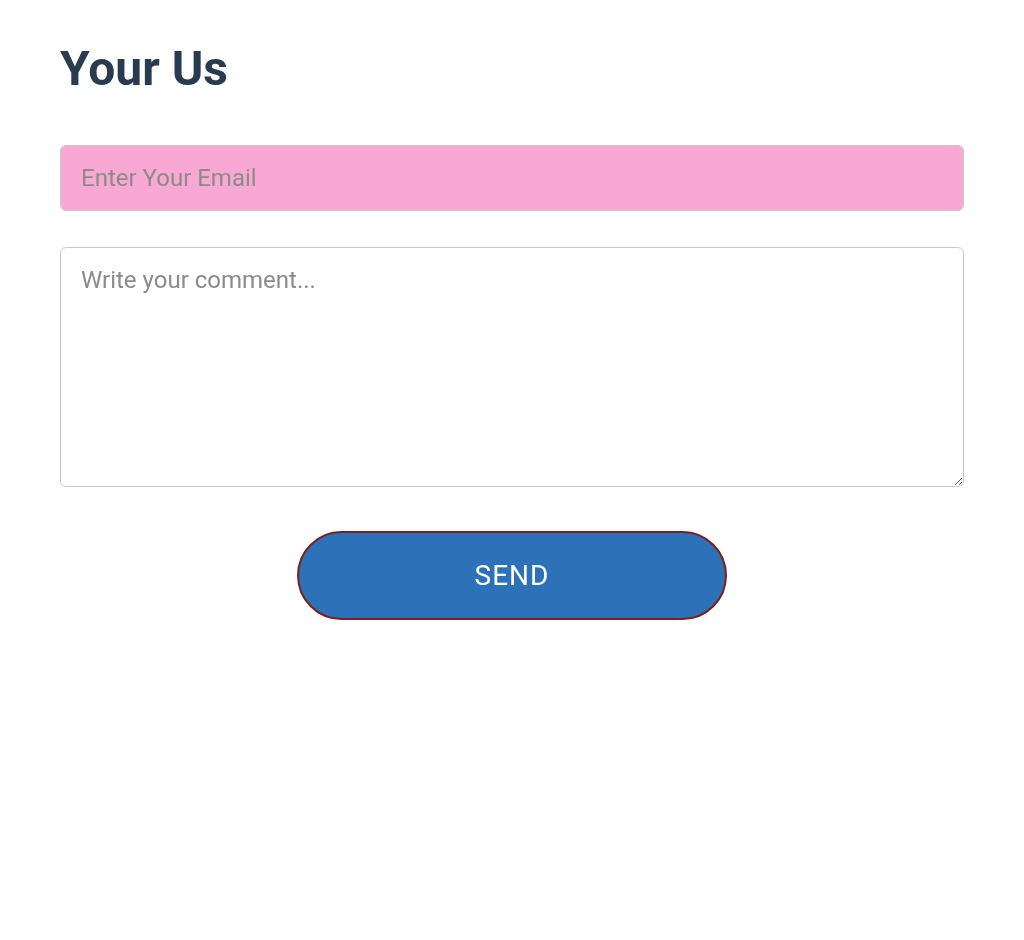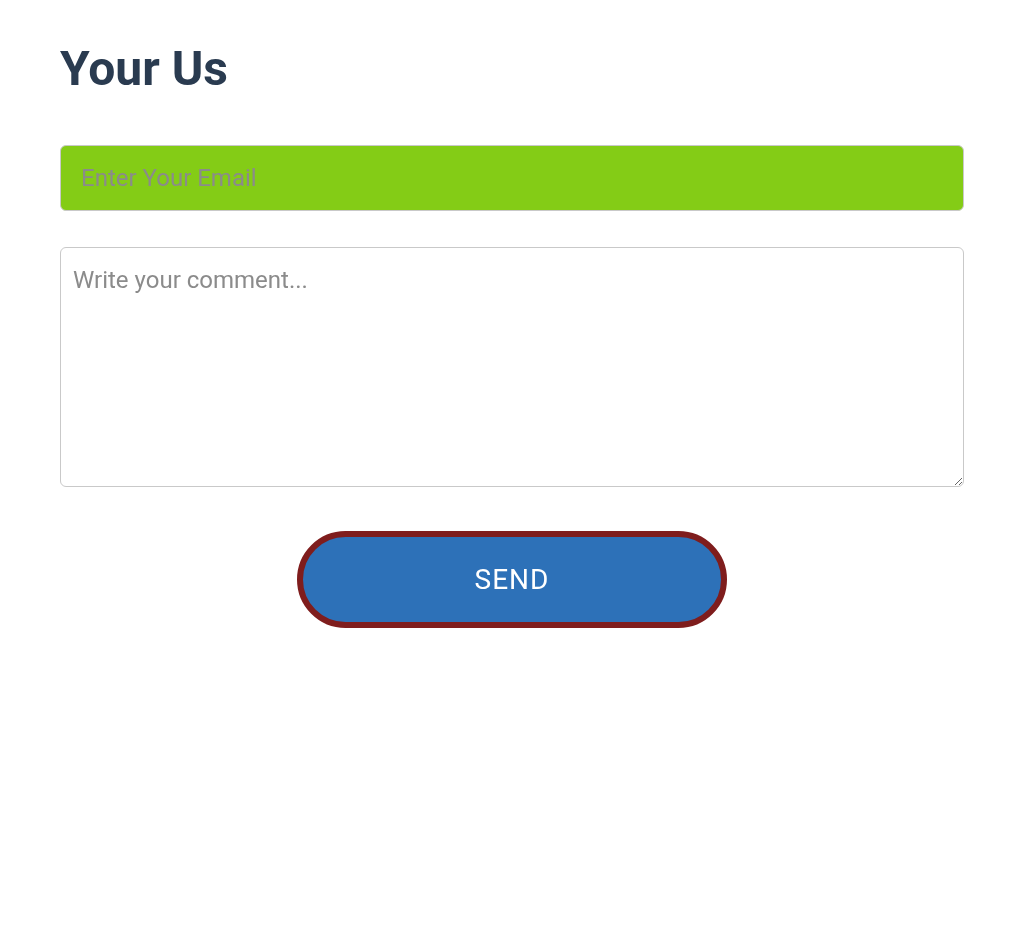--- a/index.html
+++ b/index.html
@@ -32,33 +32,33 @@
     }
     .required-mark {
       color: #e63946;
       font-weight: 700;
     }
     .form-input {
       width: 100%;
       padding: 18px 20px;
       font-size: 24px;
       color: #2a3b50;
-      background: #84cc16;
+      background: #f9a8d4;
       border: 1px solid #c9c9c9;
       border-radius: 6px;
       outline: none;
       font-family: inherit;
     }
     .form-input::placeholder {
       color: #8b8b8b;
     }
     .form-textarea {
       width: 100%;
       height: 240px;
-      padding: 18px 12px;
+      padding: 18px 20px;
       font-size: 24px;
       color: #2a3b50;
       background: #ffffff;
       border: 1px solid #c9c9c9;
       border-radius: 6px;
       outline: none;
       font-family: inherit;
       resize: vertical;
     }
     .form-textarea::placeholder {
@@ -68,21 +68,21 @@
       text-align: center;
       margin-top: 40px;
     }
     .send-button {
       display: inline-block;
       background: #2d71b8;
       color: #ffffff;
       font-size: 28px;
       font-weight: 400;
       letter-spacing: 1px;
-      border: 6px solid #7f1d1d;
+      border: 2px solid #7f1d1d;
       border-radius: 999px;
       padding: 26px 0;
       width: 430px;
       cursor: pointer;
       font-family: inherit;
     }
   </style>
 </head>
 <body>
 

